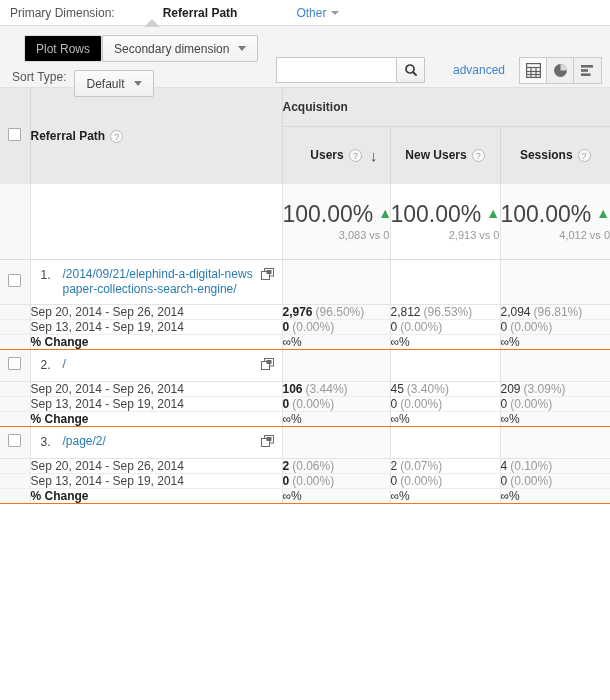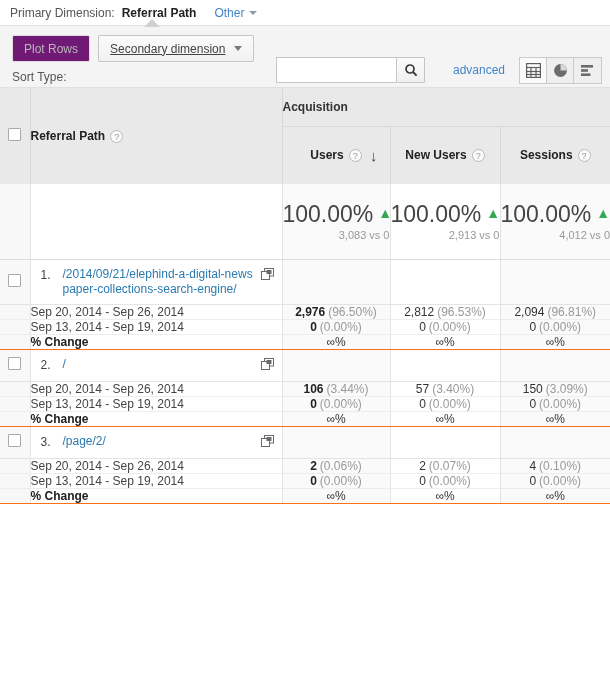--- a/index.html
+++ b/index.html
@@ -16,20 +16,21 @@
 
   
   .primary-bar {
     height: 26px;
     display: flex;
     align-items: center;
     padding: 0 0 0 10px;
     background: #ffffff;
     border-bottom: 1px solid #e0e0e0;
     position: relative;
+    gap: 41px;
   }
   .primary-label { color: #555; font-size: 12px; }
   .primary-value { font-weight: bold; color: #222; margin-left: 7px; font-size: 12px; }
   .primary-other {
     color: #4285c8; margin-left: 18px; font-size: 12px; cursor: pointer;
   }
   .caret-sm {
     display: inline-block; width: 0; height: 0; margin-left: 5px;
     border-left: 4px solid transparent; border-right: 4px solid transparent;
     border-top: 4px solid #8e9ba7; vertical-align: middle;
@@ -62,21 +63,21 @@
     background: linear-gradient(#fbfbfb, #f1f1f1);
     border: 1px solid #c6c6c6;
     border-radius: 2px;
     height: 27px;
     padding: 0 11px;
     display: inline-flex; align-items: center;
     font-size: 12px; color: #444;
     cursor: pointer;
     white-space: nowrap;
   }
-  .btn.disabled { color: #b8b8b8; border-color: #dcdcdc; background: #701a75; cursor: default; }
+  .btn.disabled { color: #b8b8b8; border-color: #dcdcdc; background: #000000; cursor: default; margin-left: 12px; }
   .btn .caret {
     width: 0; height: 0; margin-left: 9px;
     border-left: 4px solid transparent; border-right: 4px solid transparent;
     border-top: 5px solid #7a7a7a;
   }
 
   .sort-label { font-size: 12px; color: #555; margin-right: 8px; }
 
   .search-wrap { position: absolute; left: 276px; top: 31px; display: flex; }
   .search-input {
@@ -203,21 +204,21 @@
   .extlink { flex: none; margin-left: 6px; padding-top: 1px; cursor: pointer; }
 
   .subname {
     background: #ffffff; padding: 9px 8px 9px 62px;
     font-size: 12px; color: #444;
   }
   .subname.bold { font-weight: bold; color: #222; }
 
   .td-val {
     border-left: 1px solid #e4e4e4;
-    text-align: center; padding: 9px 9px 9px 6px;
+    text-align: left; padding: 9px 9px 9px 6px;
     font-size: 12px; color: #444; background: #fff;
   }
   .td-val.alt { background: #fafafa; }
   .v-main { color: #333; }
   .v-main.b { font-weight: bold; color: #222; }
   .v-pct { color: #999; margin-left: 3px; }
   .inf { font-size: 12px; color: #333; }
 </style>
 </head>
 <body>
@@ -229,27 +230,31 @@
     <span>Other</span><span class="caret-sm"></span>
   </span>
   <span class="tip-arrow"></span>
 </div>
 
 <div class="toolbar">
   <div class="row1">
     <div class="btn disabled">
       <span>Plot Rows</span>
     </div>
-    <div class="btn" style="margin-left:8px;text-decoration:underline;">
+    <div class="btn" style="">
       <span>Secondary dimension</span>
       <span class="caret"></span>
     </div>
   </div>
   <div class="row2">
     <span class="sort-label">Sort Type:</span>
+    <div class="btn">
+      <span>Default</span>
+      <span class="caret"></span>
+    </div>
   </div>
 
   <div class="search-wrap">
     <input class="search-input" type="text" value="" placeholder="" style="">
     <div class="search-btn">
       <svg width="14" height="14" viewBox="0 0 14 14">
         <circle cx="6" cy="6" r="4" fill="none" stroke="#3a3a3a" stroke-width="1.7"></circle>
         <line x1="9" y1="9" x2="12.6" y2="12.6" stroke="#3a3a3a" stroke-width="2"></line>
       </svg>
     </div>
@@ -424,24 +429,24 @@
     <td class="td-val"></td>
     <td class="td-val alt"></td>
   </tr>
   <tr class="datarow">
     <td class="td-check plain"></td>
     <td class="subname">Sep 20, 2014 - Sep 26, 2014</td>
     <td class="td-val alt">
       <span class="v-main b">106</span><span class="v-pct">(3.44%)</span>
     </td>
     <td class="td-val">
-      <span class="v-main">57</span><span class="v-pct">(3.40%)</span>
-    </td>
-    <td class="td-val alt">
-      <span class="v-main">150</span><span class="v-pct">(3.09%)</span>
+      <span class="v-main">45</span><span class="v-pct">(3.40%)</span>
+    </td>
+    <td class="td-val alt">
+      <span class="v-main">209</span><span class="v-pct">(3.09%)</span>
     </td>
   </tr>
   <tr class="datarow">
     <td class="td-check plain"></td>
     <td class="subname">Sep 13, 2014 - Sep 19, 2014</td>
     <td class="td-val alt">
       <span class="v-main b">0</span><span class="v-pct">(0.00%)</span>
     </td>
     <td class="td-val">
       <span class="v-main">0</span><span class="v-pct">(0.00%)</span>

